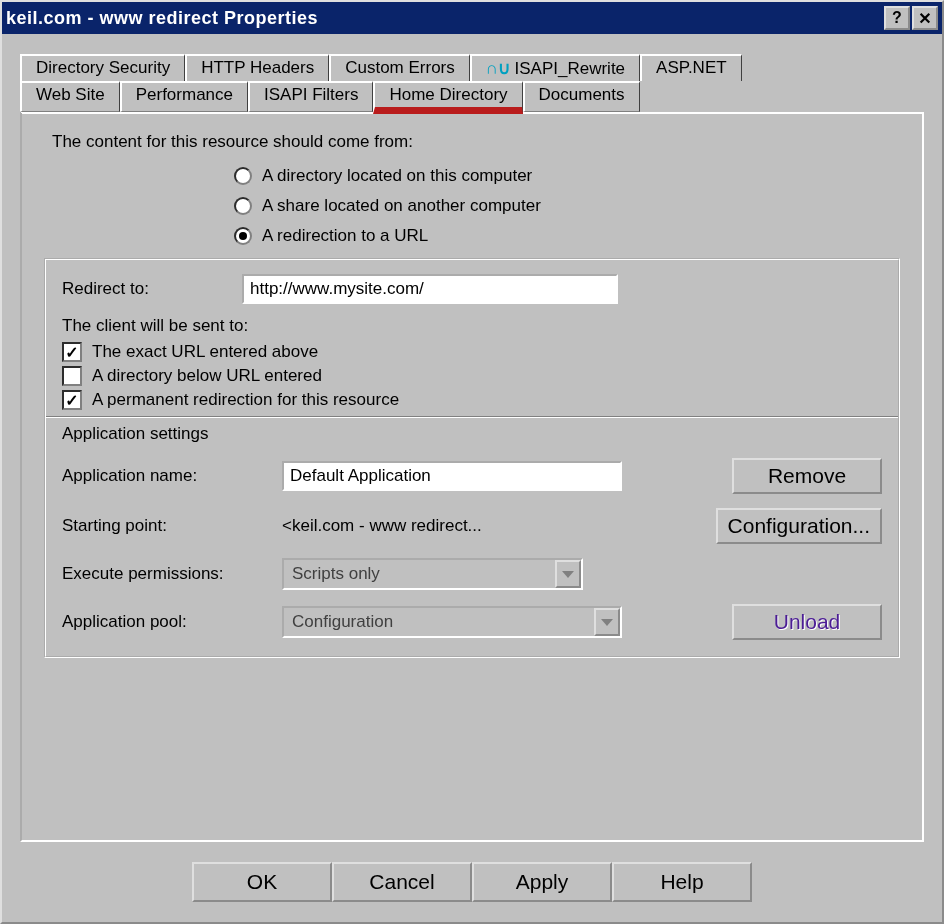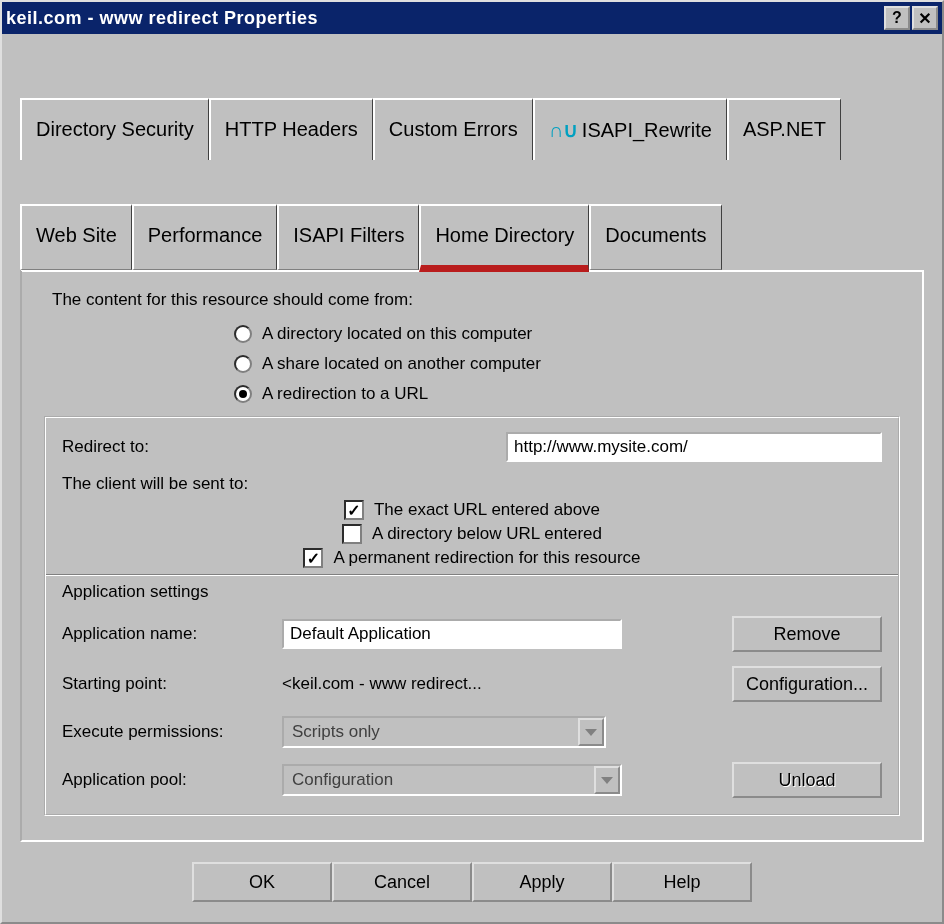--- a/index.html
+++ b/index.html
@@ -52,26 +52,25 @@
 
 .tabstrip { display: flex; flex-direction: column; }
 .tabrow { display: flex; gap: 0; }
 .tab {
   background: #c0c0c0;
   border: 1px solid #808080;
   border-bottom: none;
   border-top: 2px solid #fff;
   border-left: 2px solid #fff;
   border-right: 1px solid #404040;
-  padding: 18px 14px;
-  font-size: 20px;
+  padding: 2px 14px;
+  font-size: 17px;
   cursor: default;
   position: relative;
   white-space: nowrap;
-  margin-top: 44px;
 }
 .tab.active {
   background: #c0c0c0;
   z-index: 2;
   border-bottom: 2px solid #c0c0c0;
   margin-bottom: -2px;
 }
 .tabrow2 .tab { border-bottom: 1px solid #808080; }
 .tabrow2 .tab.active { border-bottom: 7px solid #b91c1c; }
 .isapi-icon { color: #00a0c0; font-weight: bold; margin-right: 4px; }
@@ -92,54 +91,54 @@
   width: 18px; height: 18px; border-radius: 50%;
   background: #fff; border: 2px inset #808080;
   display: flex; align-items: center; justify-content: center;
 }
 .radio.checked::after { content:""; width:8px; height:8px; border-radius:50%; background:#000; }
 .groupbox {
   border: 2px groove #fff;
   padding: 14px 16px 16px 16px;
   margin-top: 2px;
 }
-.field-row { display: flex; align-items: center; margin-bottom: 12px; justify-content: space-between; }
+.field-row { display: flex; align-items: center; margin-bottom: 12px; }
 .field-label { width: 180px; font-size: 17px; }
 .text-input {
   border: 2px inset #fff;
   background: #fff;
   height: 30px;
   padding: 2px 6px;
   font-size: 17px;
   font-family: inherit;
 }
-.checkbox-row { display: flex; align-items: center; gap: 10px; margin: 4px 0; justify-content: center; }
+.checkbox-row { display: flex; align-items: center; gap: 10px; margin: 4px 0; }
 .checkbox {
   width: 20px; height: 20px; background:#fff; border: 2px inset #808080;
   display: flex; align-items: center; justify-content: center;
   font-size: 16px; font-weight: bold; color: #000;
 }
 .checkbox.checked::after { content:"✓"; }
 .section-divider { border-top: 1px solid #808080; border-bottom: 1px solid #fff; margin: 6px -16px; }
 .app-section { display: flex; flex-direction: column; gap: 14px; }
 .app-row { display: flex; align-items: center; }
 .app-label { width: 220px; font-size: 17px; }
 .app-value { flex: 1; }
 .app-btncol { width: 180px; display:flex; justify-content:flex-end; }
 .btn {
   background: #c0c0c0;
   border: 2px outset #dfdfdf;
   height: 36px;
-  font-size: 18px;
+  font-size: 21px;
   font-family: inherit;
   cursor: default;
   min-width: 150px;
   padding: 0 10px;
 }
-.btn:disabled, .btn.disabled { color: #000000; text-shadow: 1px 1px 0 #fff; }
+.btn:disabled, .btn.disabled { color: #4c1d95; text-shadow: 1px 1px 0 #fff; }
 .select-wrap {
   position: relative; display:inline-flex; align-items:center;
   border: 2px inset #fff; background:#fff; height: 32px;
 }
 .select-wrap.disabled { background:#c0c0c0; }
 .select-text { padding: 0 8px; flex:1; font-size:17px; }
 .select-arrow {
   width: 26px; height: 28px; background:#c0c0c0;
   border: 2px outset #dfdfdf;
   display:flex; align-items:center; justify-content:center;
@@ -235,21 +234,21 @@
             <span class="app-label">Starting point:</span>
             <div class="app-value"><span class="label">&lt;keil.com - www redirect...</span></div>
             <div class="app-btncol">
                 <button class="btn">Configuration...</button>
               </div>
           </div>
 
           <div class="app-row">
             <span class="app-label">Execute permissions:</span>
             <div class="app-value">
-              <div class="select-wrap disabled" style="width:324px">
+              <div class="select-wrap disabled" style="width:301px">
                 <span class="select-text">Scripts only</span>
                 <div class="select-arrow"></div>
               </div>
             </div>
             <div class="app-btncol"></div>
           </div>
 
           <div class="app-row">
             <span class="app-label">Application pool:</span>
             <div class="app-value">

